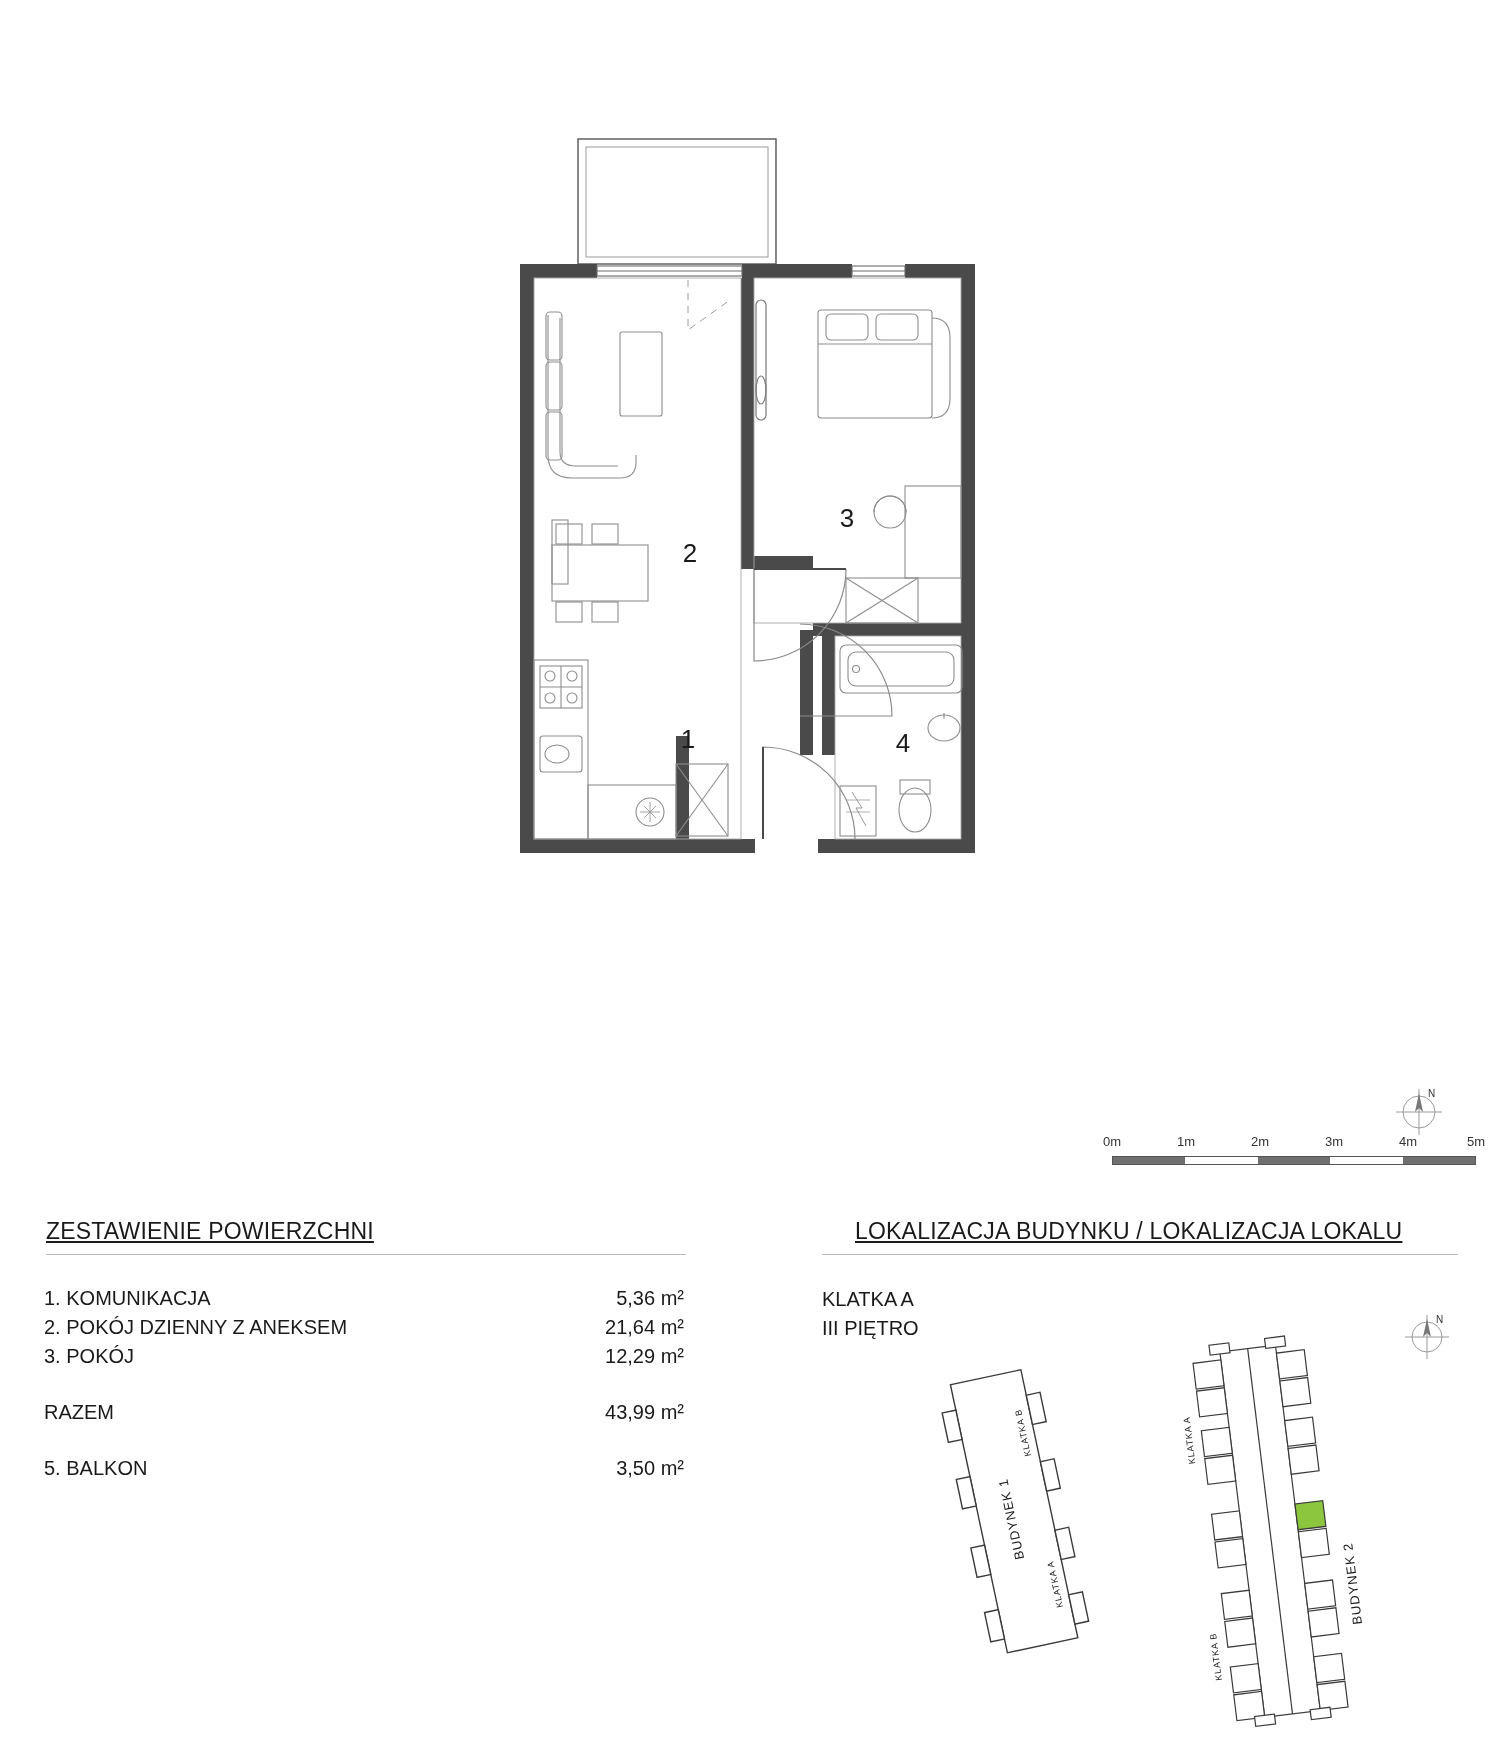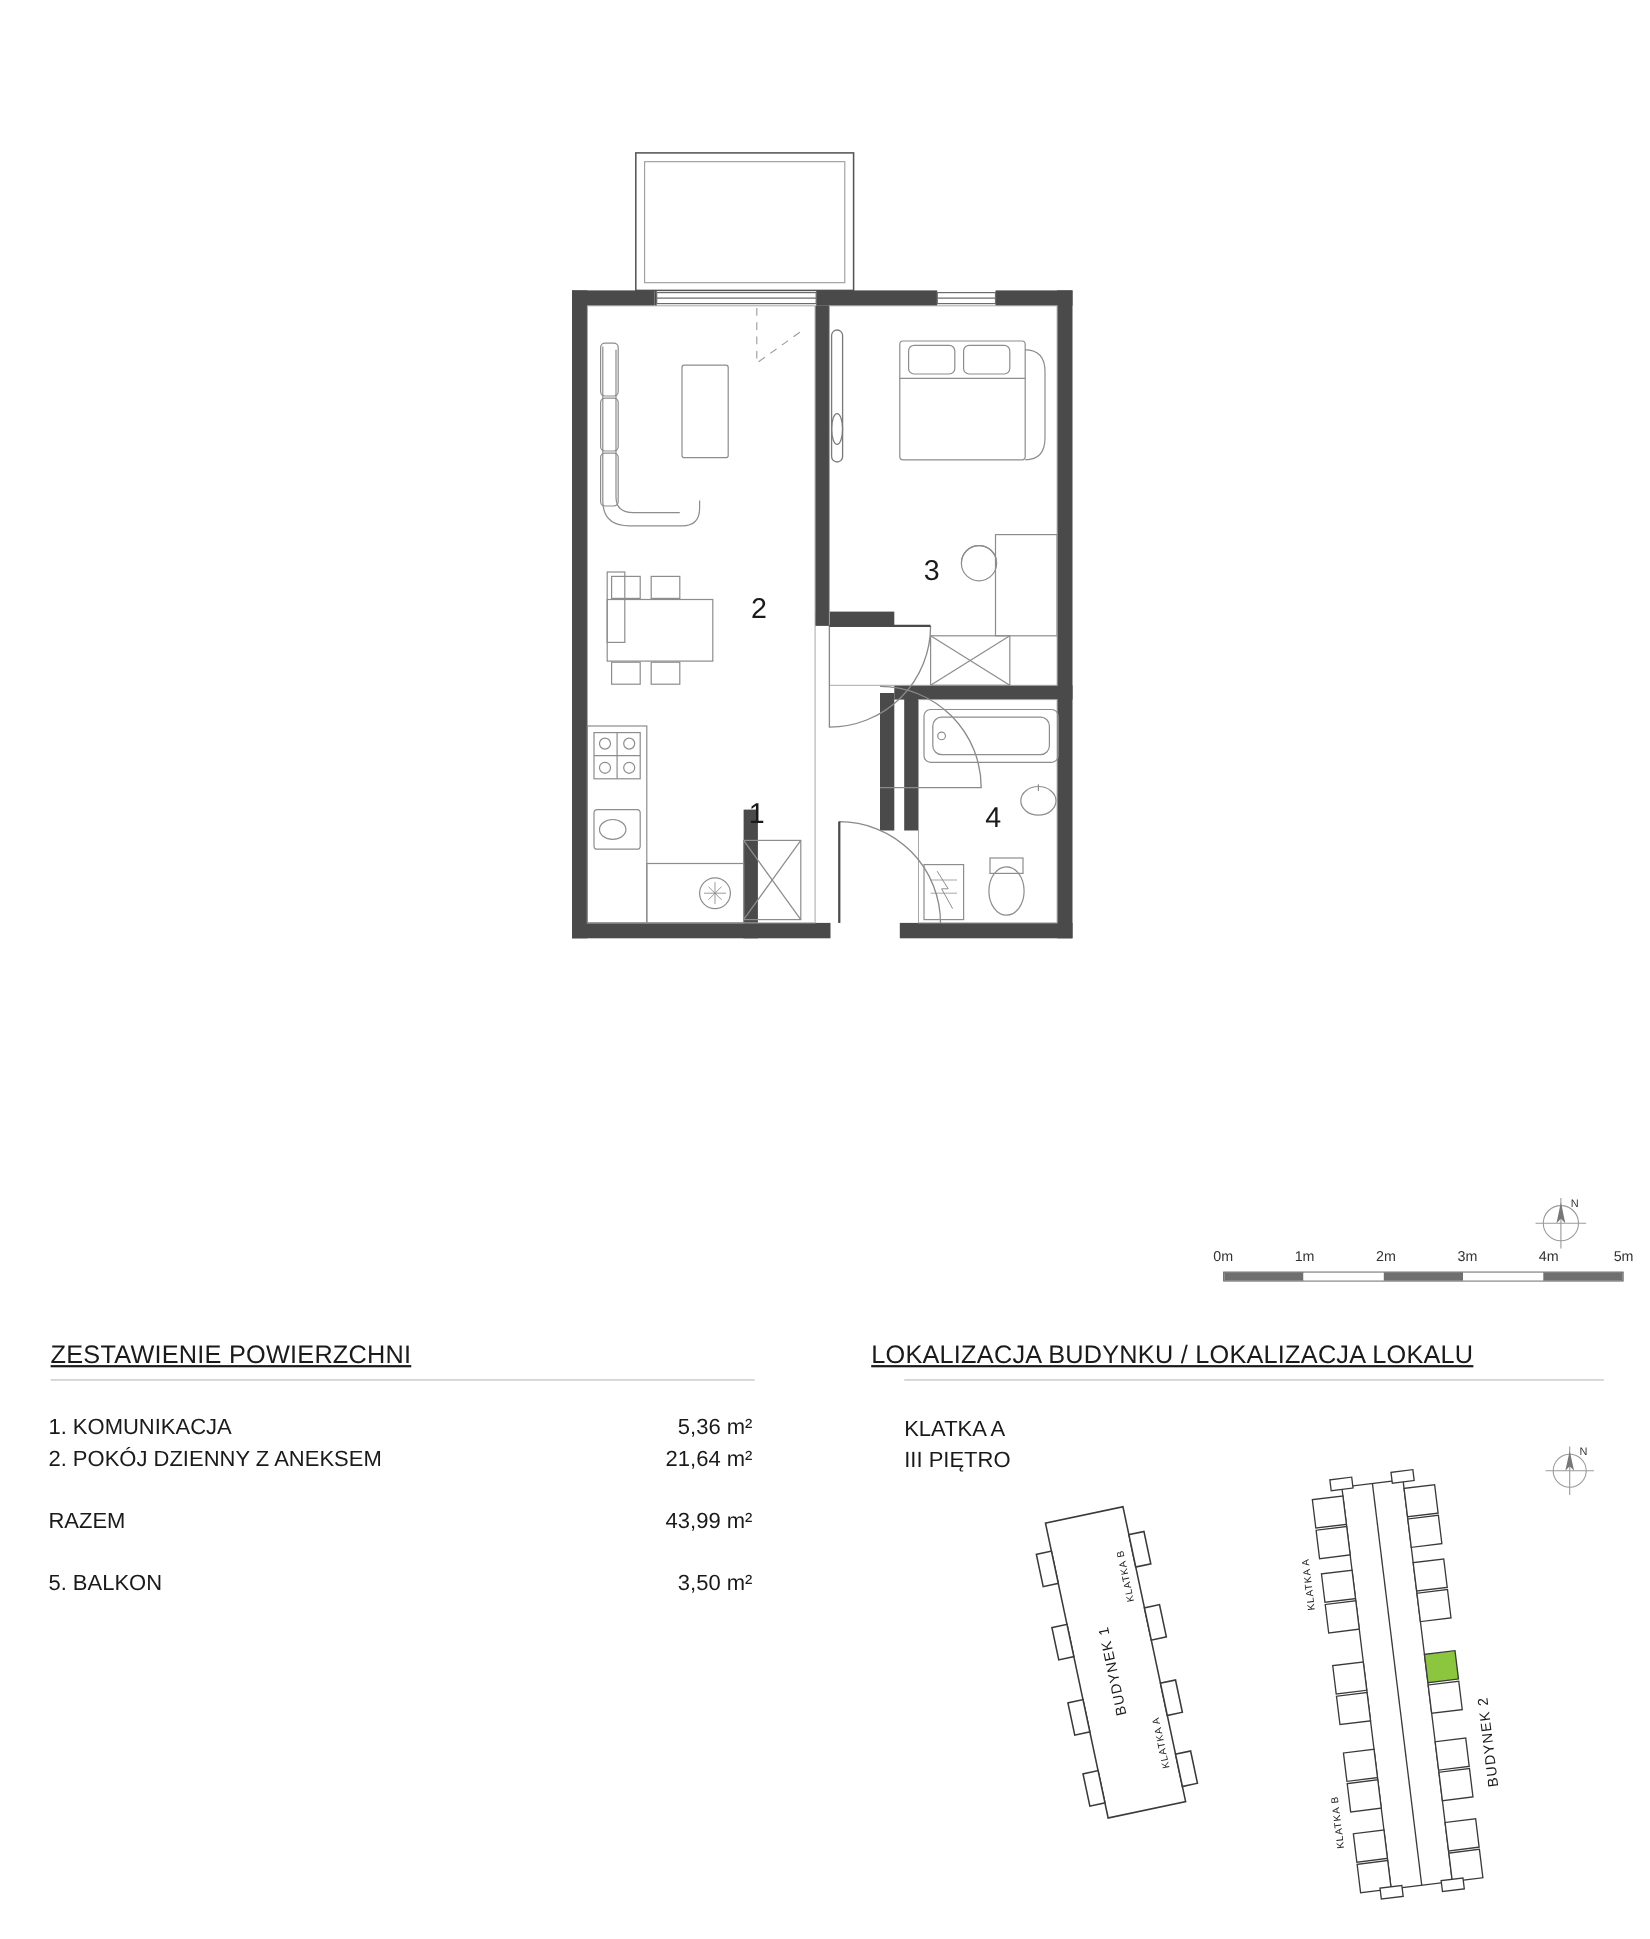--- a/index.html
+++ b/index.html
@@ -80,21 +80,21 @@
     text-decoration: underline;
   }
   .section-rule {
     position: absolute;
     height: 1px;
     background: #b9b9b9;
   }
 
   #head-left { left: 46px; top: 1218px; }
   #rule-left { left: 46px; top: 1254px; width: 640px; }
-  #head-right { left: 792px; top: 1218px; }
+  #head-right { left: 855px; top: 1218px; }
   #rule-right { left: 822px; top: 1254px; width: 636px; }
 
   
   #area-table {
     position: absolute;
     left: 44px;
     top: 1283px;
     width: 640px;
     font-size: 20px;
     line-height: 1.0;
@@ -330,20 +330,24 @@
 <div class="section-rule" id="rule-left"></div>
 
 <div id="area-table">
   <div class="area-row">
     <span class="lbl">1. KOMUNIKACJA</span>
     <span class="val">5,36 m²</span>
   </div>
   <div class="area-row">
     <span class="lbl">2. POKÓJ DZIENNY Z ANEKSEM</span>
     <span class="val">21,64 m²</span>
+  </div>
+  <div class="area-row">
+    <span class="lbl">3. POKÓJ</span>
+    <span class="val">12,29 m²</span>
   </div>
   <div class="spacer-sm"></div>
   <div class="area-row total">
     <span class="lbl">RAZEM</span>
     <span class="val">43,99 m²</span>
   </div>
   <div class="spacer-sm"></div>
   <div class="area-row">
     <span class="lbl">5. BALKON</span>
     <span class="val">3,50 m²</span>

